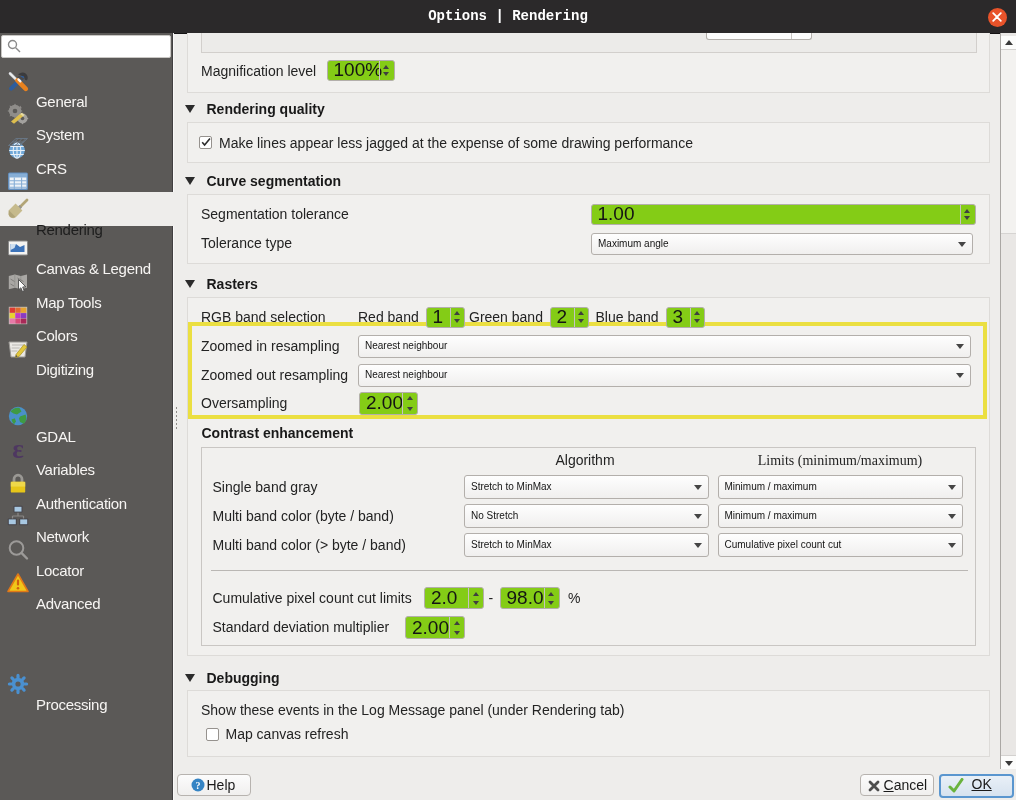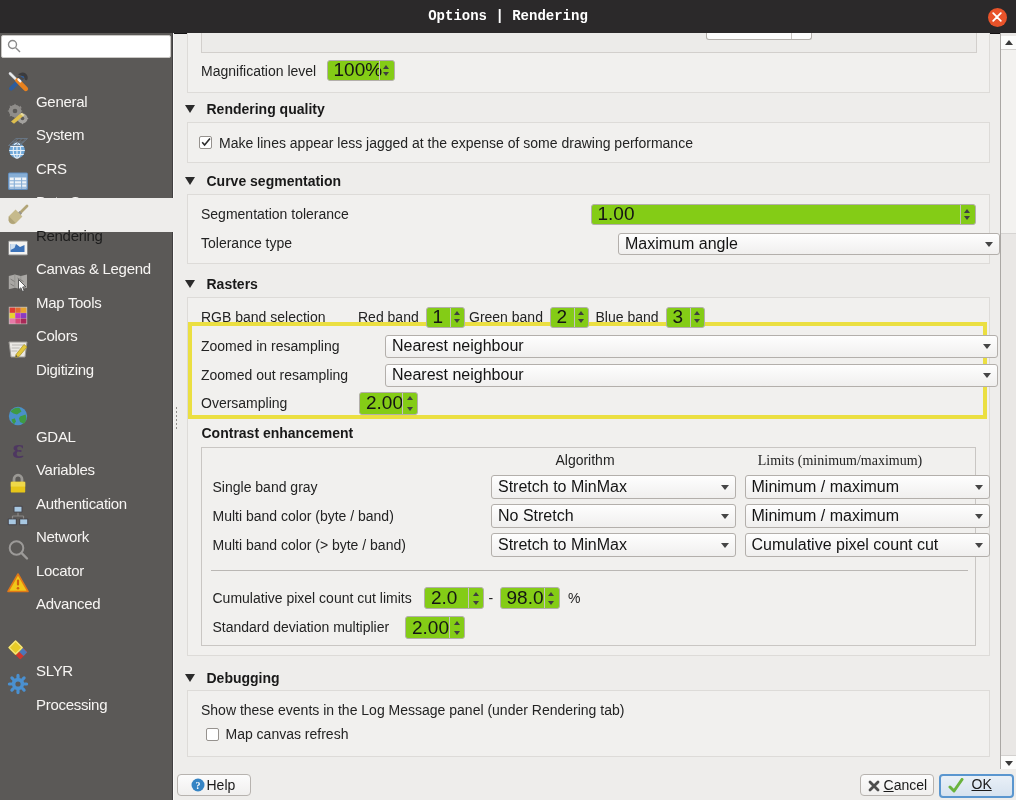--- a/index.html
+++ b/index.html
@@ -16,21 +16,21 @@
   .search{position:absolute;left:0.5px;top:1.5px;width:168.5px;height:21px;background:#fff;border:1px solid #c9c7c4;border-radius:2px;}
   .item{position:absolute;left:0;width:171.5px;height:34px;}
   .item.sel{background:#eeedeb;width:174.2px;}
   .item .ic{position:absolute;left:6px;top:50%;margin-top:-12px;width:24px;height:24px;}
   .item .tx{position:absolute;left:36px;top:50%;transform:translateY(-53%);font-size:15px;letter-spacing:-0.3px;color:#f7f5f3;white-space:nowrap;margin-top:21px;}
   .item.sel .tx{color:#1d1d1d;}
   .panel{position:absolute;background:#f1f0ee;border:1px solid #dddbd8;}
   .hdr{position:absolute;font-size:14px;font-weight:bold;color:#191919;white-space:nowrap;}
   .tri{position:absolute;width:0;height:0;border-left:5.7px solid transparent;border-right:5.7px solid transparent;border-top:8.2px solid #2b2b2b;}
   .lbl{position:absolute;font-size:14px;color:#232323;white-space:nowrap;}
-  .combo{position:absolute;background:linear-gradient(#fefefe,#f0efee);border:1px solid #b3afab;border-radius:3px;font-size:16px;color:#141414;margin-left:27px;}
+  .combo{position:absolute;background:linear-gradient(#fefefe,#f0efee);border:1px solid #b3afab;border-radius:3px;font-size:10px;color:#141414;}
   .combo .cx{position:absolute;left:6px;top:50%;transform:translateY(-52%);white-space:nowrap;}
   .combo .ca{position:absolute;right:6px;top:50%;margin-top:-2px;width:0;height:0;border-left:4px solid transparent;border-right:4px solid transparent;border-top:5px solid #454545;}
   .spin{position:absolute;background:#84cc16;border:1px solid #b3afab;border-radius:3px;font-size:19px;color:#141414;}
   .spin .sx{position:absolute;left:6px;top:50%;transform:translateY(-52%);white-space:nowrap;}
   .spin .sa{position:absolute;right:0;top:0;bottom:0;width:14px;border-left:1px solid #c6c3c0;border-radius:0 2px 2px 0;}
   .sa .u{position:absolute;left:50%;margin-left:-3.5px;top:3.5px;width:0;height:0;border-left:3.5px solid transparent;border-right:3.5px solid transparent;border-bottom:4.5px solid #3f3f3f;}
   .sa .d{position:absolute;left:50%;margin-left:-3.5px;bottom:3.5px;width:0;height:0;border-left:3.5px solid transparent;border-right:3.5px solid transparent;border-top:4.5px solid #3f3f3f;}
   .spin.smx .sa{width:13.5px;}
   .cb{position:absolute;width:11.5px;height:11.5px;background:#fff;border:1px solid #96928e;border-radius:2px;}
   .gb{position:absolute;border:1px solid #c9c6c3;}
@@ -100,21 +100,21 @@
       <span class="ic"><svg width="24" height="24" viewBox="0 0 24 24">
           <g>
             <rect x="2.8" y="4.2" width="18.4" height="16" rx="0.8" fill="#eef3f8" stroke="#6290c2" stroke-width="1.4"></rect>
             <rect x="3" y="4.5" width="18" height="4" fill="#86aed6"></rect>
             <path d="M3.5 11.8 h17 M3.5 15 h17 M3.5 18.2 h17" stroke="#86aed6" stroke-width="1.1"></path>
             <path d="M8.3 8.5 v11.5 M15.6 8.5 v11.5" stroke="#86aed6" stroke-width="1.1"></path>
           </g>
         </svg></span>
       <span class="tx">Data Sources</span>
     </div>
-  <div class="item sel" style="top:165px">
+  <div class="item sel" style="top:159px">
       <span class="ic"><svg width="24" height="24" viewBox="0 0 24 24">
           <g>
             <path d="M13.5 10.5 L21 3" stroke="#b2a577" stroke-width="2.8" stroke-linecap="round"></path>
             <path d="M11 13 L14.8 9.2" stroke="#98968f" stroke-width="3.4"></path>
             <path d="M2.8 13.2 L9.6 6.6 L16.4 13.4 L9.8 20.2 C6.6 22.6 2.6 20.4 2.6 16.8z" fill="#c6ba8c"></path>
             <path d="M2.8 13.2 L9.4 19.8 C7 21.8 3.4 20.6 2.7 17.2z" fill="#b0a478"></path>
           </g>
         </svg></span>
       <span class="tx">Rendering</span>
     </div>
@@ -217,31 +217,20 @@
     </div>
   <div class="item" style="top:533.0px">
       <span class="ic"><svg width="24" height="24" viewBox="0 0 24 24">
           <g>
             <path d="M12 3 L22 20.5 L2 20.5z" fill="#f0c619" stroke="#e07818" stroke-width="1.6" stroke-linejoin="round"></path>
             <rect x="10.9" y="8.5" width="2.2" height="6" rx="1" fill="#d06010"></rect>
             <circle cx="12" cy="17.3" r="1.3" fill="#d06010"></circle>
           </g>
         </svg></span>
       <span class="tx">Advanced</span>
-    </div>
-  <div class="item" style="top:600.0px">
-      <span class="ic"><svg width="24" height="24" viewBox="0 0 24 24">
-          <g>
-            <rect x="9" y="9" width="10.4" height="10.4" rx="1.2" transform="rotate(45 14.2 14.2)" fill="#d0362c"></rect>
-            <path d="M14.2 7.2 L21.2 14.2 L17.5 17.9 L10.5 10.9z" fill="#4a78b8"></path>
-            <rect x="4.2" y="4.2" width="10.8" height="10.8" rx="1.2" transform="rotate(45 9.6 9.6)" fill="#e6cb28"></rect>
-            <path d="M9.6 3.2 L16 9.6 L9.6 16 L3.2 9.6z" fill="none" stroke="#f2e584" stroke-width="1.2"></path>
-          </g>
-        </svg></span>
-      <span class="tx">SLYR</span>
     </div>
   <div class="item" style="top:633.5px">
       <span class="ic"><svg width="24" height="24" viewBox="0 0 24 24">
           <g>
             <circle cx="12" cy="12" r="6.2" fill="#4a90d0"></circle>
             <g stroke="#4a90d0" stroke-width="3.2" stroke-linecap="round">
               <path d="M12 3.4 v2 M12 18.6 v2 M3.4 12 h2 M18.6 12 h2 M5.9 5.9 l1.4 1.4 M16.7 16.7 l1.4 1.4 M18.1 5.9 l-1.4 1.4 M7.3 16.7 l-1.4 1.4"></path>
             </g>
             <circle cx="12" cy="12" r="2.6" fill="#5b5957"></circle>
           </g>

